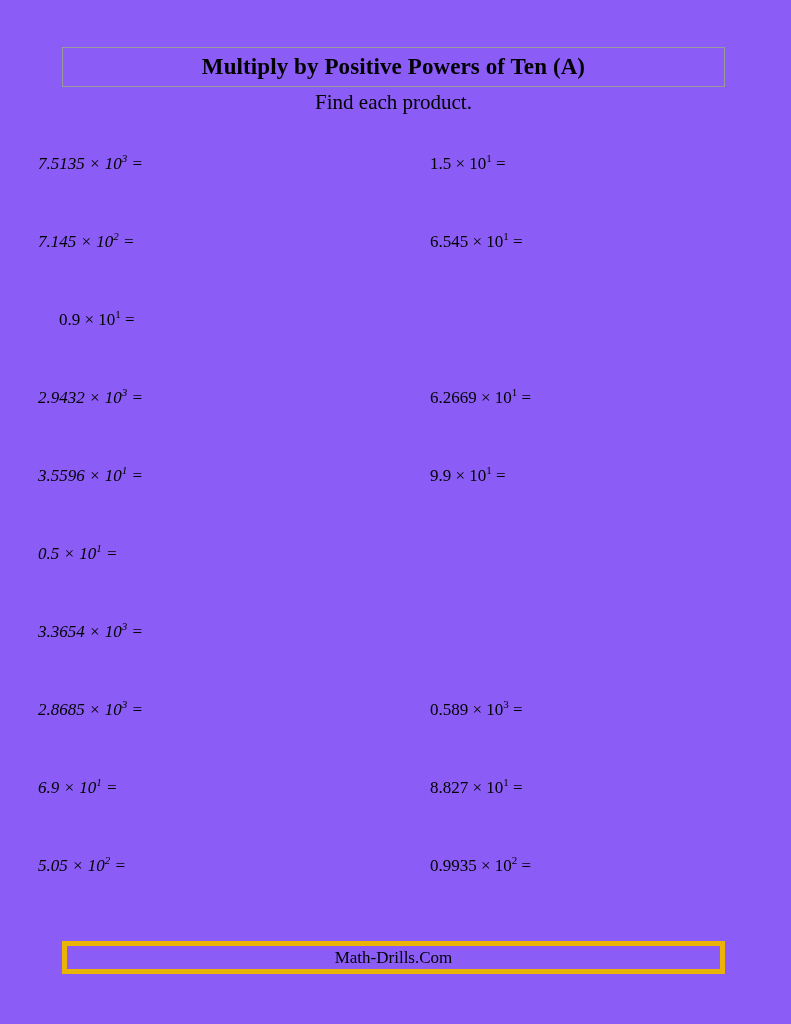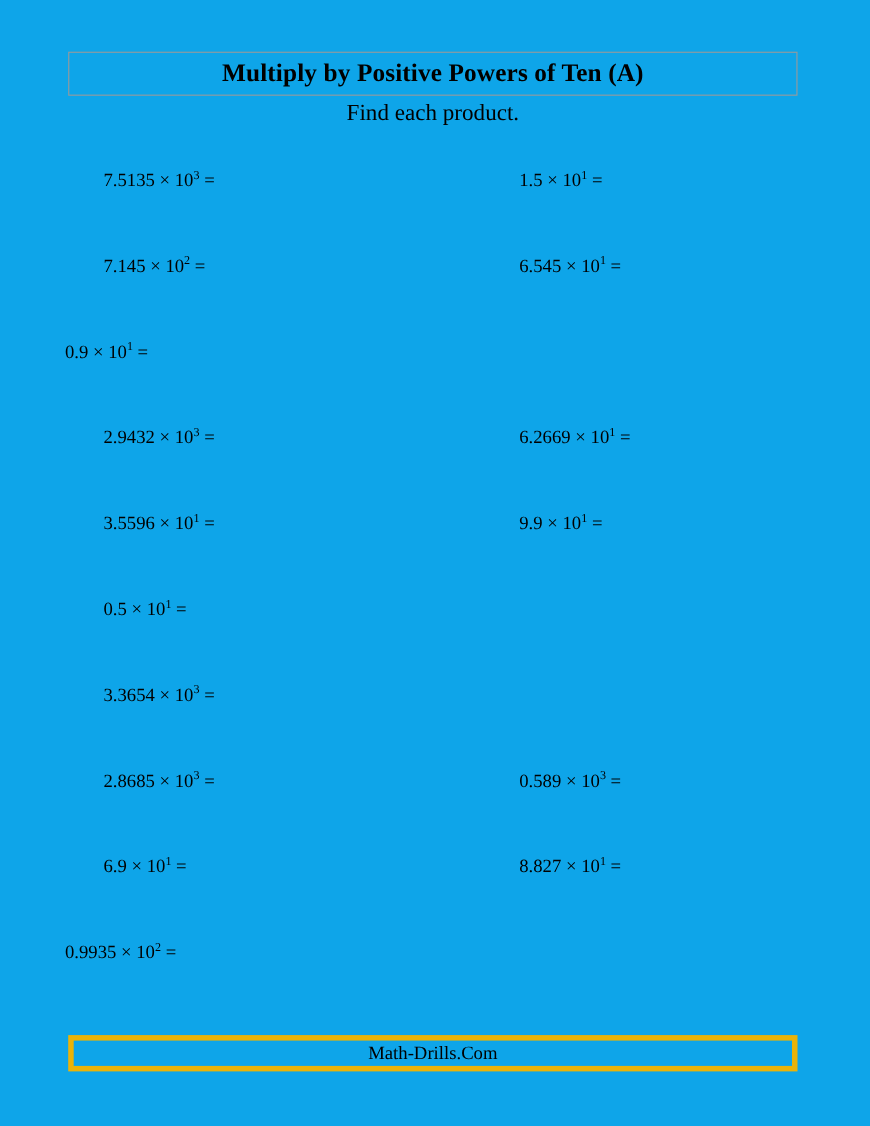--- a/index.html
+++ b/index.html
@@ -13,21 +13,21 @@
     font-family: "Liberation Serif", serif;
     color: #000000;
     position: relative;
   }
   .page {
     position: absolute;
     left: 0;
     top: 0;
     width: 791px;
     height: 1024px;
-    background: #0ea5e9;
+    background: #8b5cf6;
   }
   .title-box {
     position: absolute;
     left: 62px;
     top: 47px;
     width: 663px;
     height: 40px;
     border: 1px solid #9a9a9a;
     box-sizing: border-box;
     display: flex;
@@ -59,21 +59,21 @@
     display: flex;
     height: 78px;
   }
   .pcell {
     width: 333px;
     font-size: 17px;
     font-family: "Liberation Serif", serif;
     line-height: 1;
     white-space: nowrap;
   }
-  .pcell.left { padding-left: 94px; }
+  .pcell.left { padding-left: 38px; font-style: italic; }
   .pcell.right { padding-left: 59px; }
   .expr sup {
     font-size: 11px;
     vertical-align: super;
     line-height: 0;
   }
   .times {
     font-family: "Liberation Serif", serif;
   }
   .footer-box {
@@ -132,20 +132,21 @@
       </div>
       <div class="prow">
         <div class="pcell left"><span class="expr">2.8685 <span class="times">×</span> 10<sup>3</sup> =</span></div>
         <div class="pcell right"><span class="expr">0.589 <span class="times">×</span> 10<sup>3</sup> =</span></div>
       </div>
       <div class="prow">
         <div class="pcell left"><span class="expr">6.9 <span class="times">×</span> 10<sup>1</sup> =</span></div>
         <div class="pcell right"><span class="expr">8.827 <span class="times">×</span> 10<sup>1</sup> =</span></div>
       </div>
       <div class="prow">
+        <div class="pcell left"><span class="expr">5.05 <span class="times">×</span> 10<sup>2</sup> =</span></div>
         <div class="pcell right"><span class="expr">0.9935 <span class="times">×</span> 10<sup>2</sup> =</span></div>
       </div>
     </div>
 
   <div class="footer-box">
     <div class="footer-text">Math-Drills.Com</div>
   </div>
 
 </div>
 

